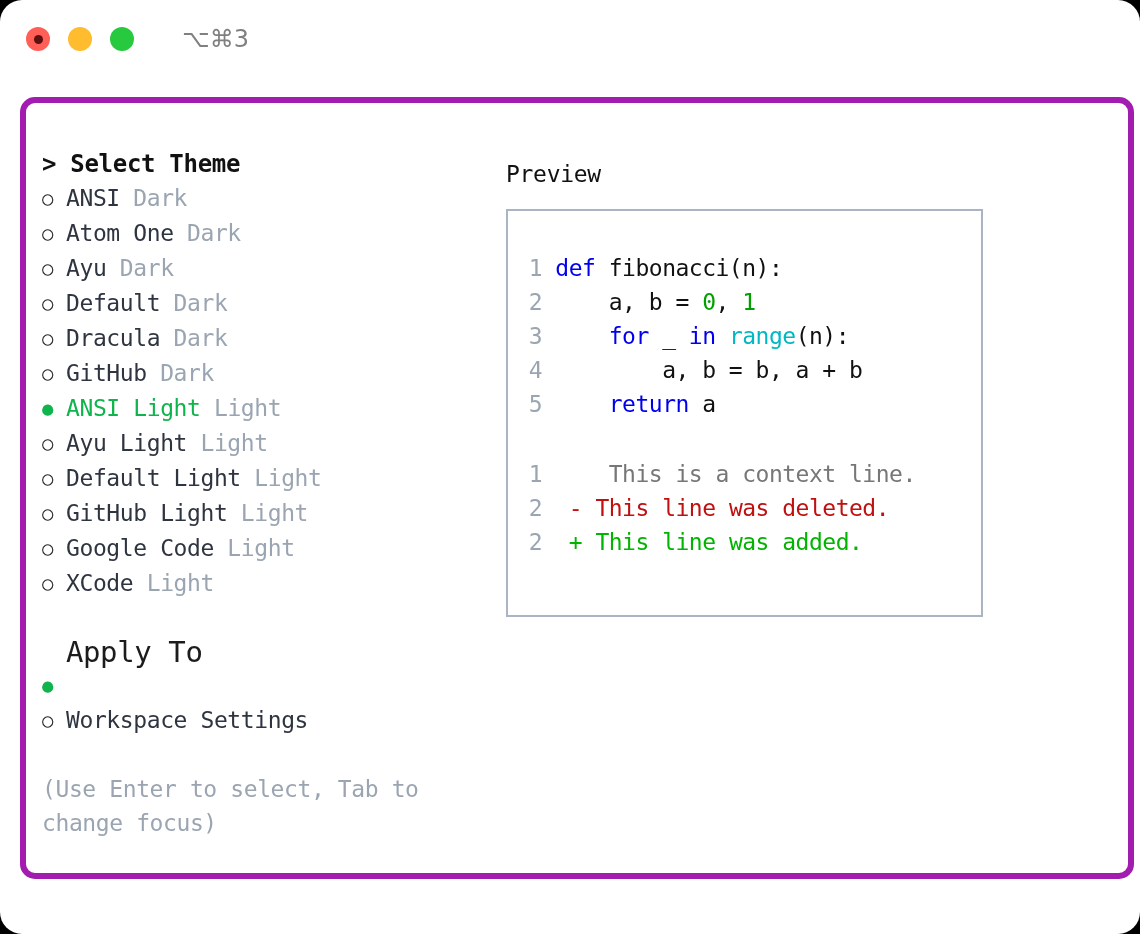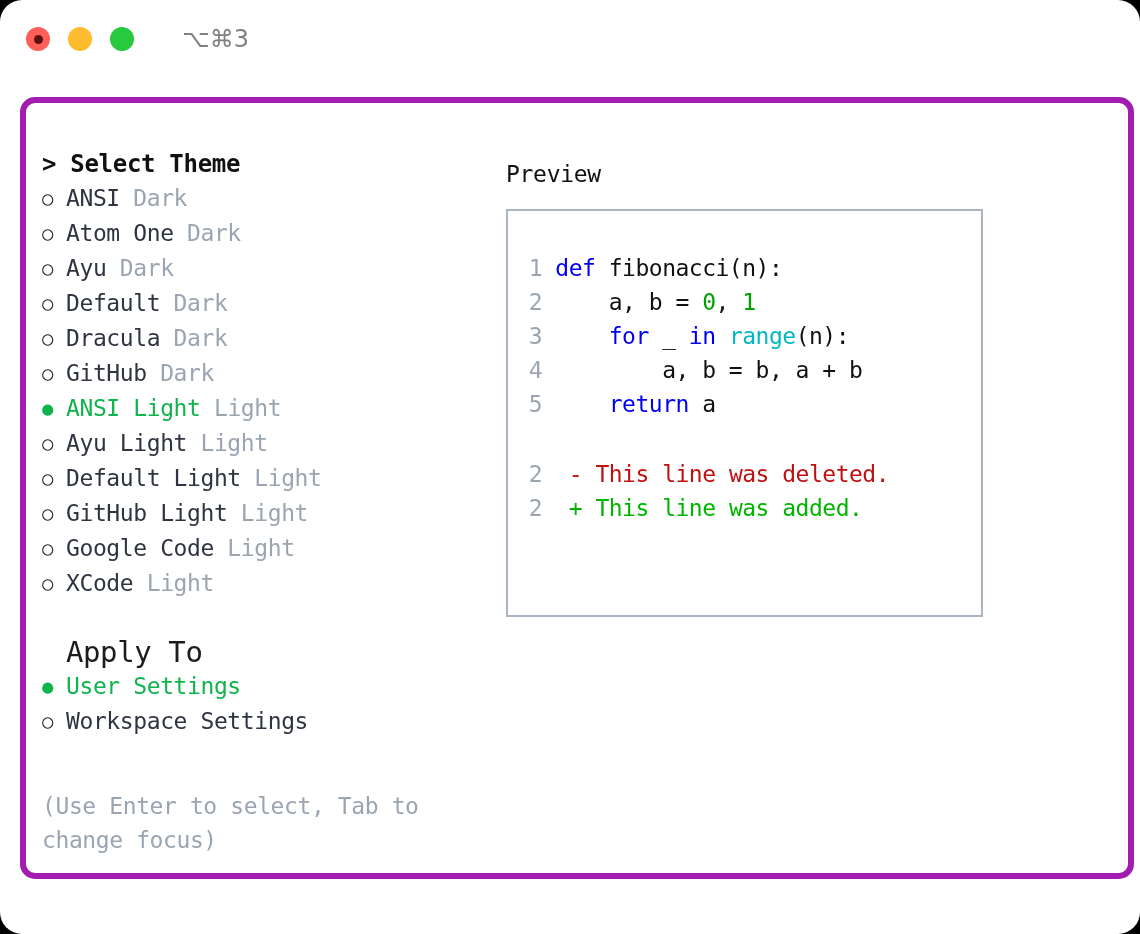--- a/index.html
+++ b/index.html
@@ -141,21 +141,21 @@
   #apply-heading {
     font-size: 29px;
     color: #1c1c1c;
     line-height: 34px;
     padding-left: 24px;
     white-space: pre;
     letter-spacing: -0.4px;
   }
 
   #hint {
-    margin-top: 50px;
+    margin-top: 34px;
     font-size: 23px;
     line-height: 34px;
     color: #9aa5b1;
     width: 400px;
     letter-spacing: -0.4px;
   }
 
   
   #preview-title {
     font-size: 23px;
@@ -229,39 +229,40 @@
           <div class="row"><span class="bullet off">○</span><span class="tname">GitHub Light</span><span class="ttag"> Light</span></div>
           <div class="row"><span class="bullet off">○</span><span class="tname">Google Code</span><span class="ttag"> Light</span></div>
           <div class="row"><span class="bullet off">○</span><span class="tname">XCode</span><span class="ttag"> Light</span></div>
         </div>
 
       <div class="spacer"></div>
 
       <div id="apply-heading">Apply To</div>
 
       <div id="apply-list">
-          <div class="row"><span class="bullet on">●</span><span class="tname selected">User Settings</span></div>
+          <div class="row"><span class="bullet on">●</span></div>
           <div class="row"><span class="bullet off">○</span><span class="tname">Workspace Settings</span></div>
         </div>
 
       <div id="hint">(Use Enter to select, Tab to change focus)</div>
     </div>
 
     <div id="right-col">
       <div id="preview-title">Preview</div>
       <div id="preview-box">
         <div id="code-block">
             <div class="code-line"><span class="ln">1</span><span class="pln"> </span><span class="kw">def </span><span class="pln">fibonacci(n):</span></div>
             <div class="code-line"><span class="ln">2</span><span class="pln"> </span><span class="pln">    a, b = </span><span class="num">0</span><span class="pln">, </span><span class="num">1</span></div>
             <div class="code-line"><span class="ln">3</span><span class="pln"> </span><span class="pln">    </span><span class="kw">for</span><span class="pln"> _ </span><span class="kw">in</span><span class="pln"> </span><span class="fn">range</span><span class="pln">(n):</span></div>
             <div class="code-line"><span class="ln">4</span><span class="pln"> </span><span class="pln">        a, b = b, a + b</span></div>
             <div class="code-line"><span class="ln">5</span><span class="pln"> </span><span class="pln">    </span><span class="kw">return</span><span class="pln"> a</span></div>
           </div>
         <div class="gap"></div>
         <div id="diff-block">
+            <div class="code-line"><span class="ln">1</span><span>  </span><span class="ctx"> </span><span class="ctx">  This is a context line.</span></div>
             <div class="code-line"><span class="ln">2</span><span>  </span><span class="del">-</span><span class="del"> This line was deleted.</span></div>
             <div class="code-line"><span class="ln">2</span><span>  </span><span class="add">+</span><span class="add"> This line was added.</span></div>
           </div>
       </div>
     </div>
 
   </div>
 </div>
 
 </body></html>

